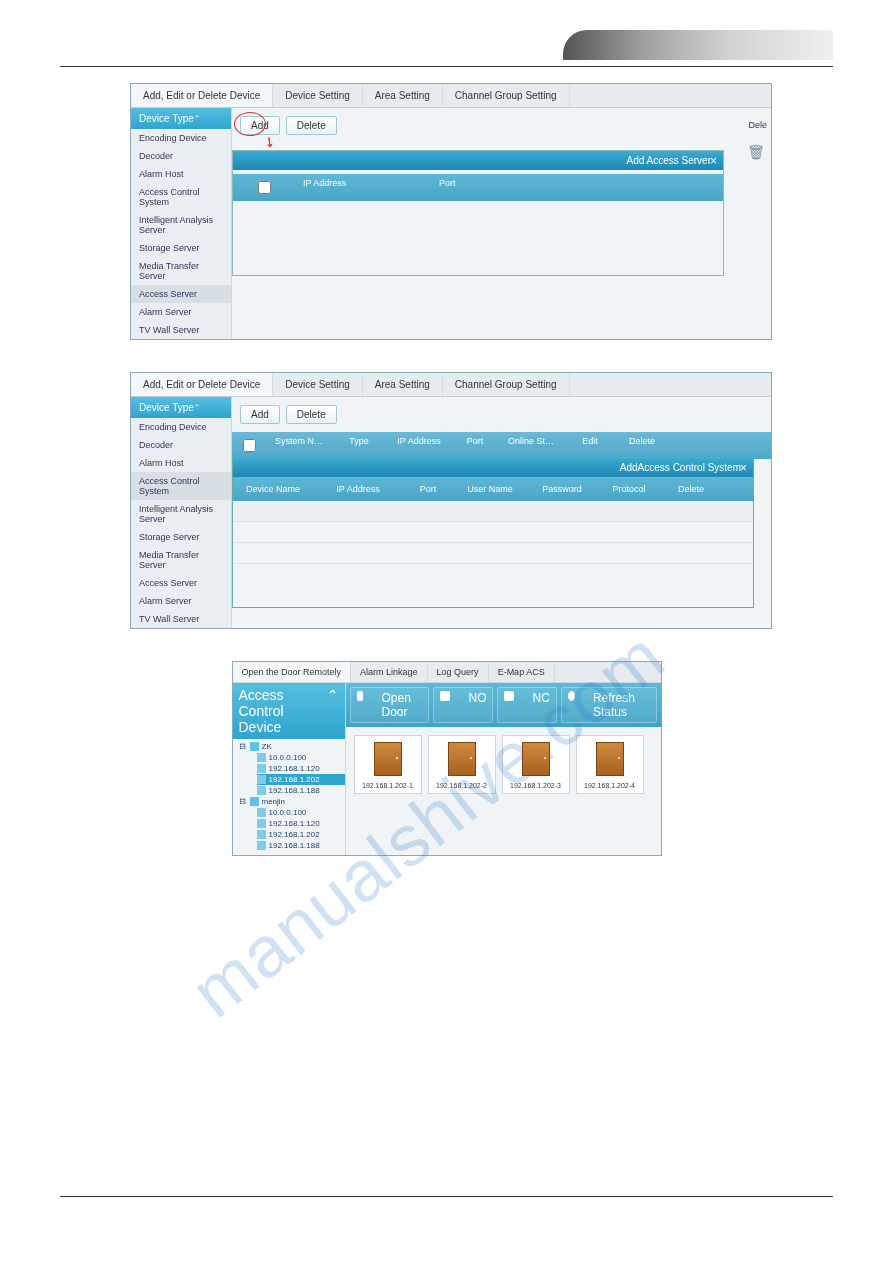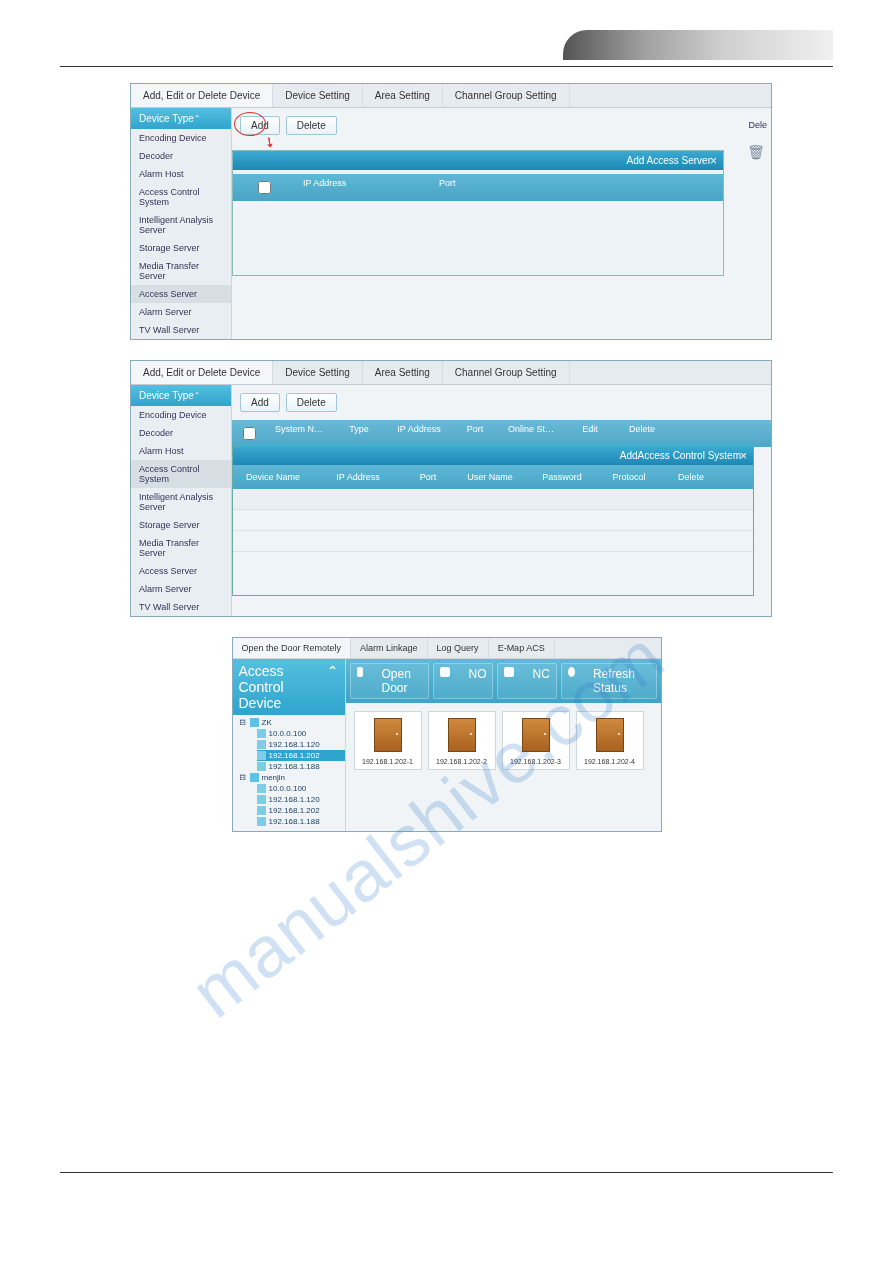--- a/index.html
+++ b/index.html
@@ -1,19 +1,19 @@
 <!DOCTYPE html>
 <html><head>
 <meta charset="utf-8">
 <style>
 html,body{margin:0;padding:0;background:#fff;font-family:Arial,Helvetica,sans-serif;font-size:11px;color:#333}
 .page{width:893px;margin:0 auto;background:#fff}
 .tophdr{height:66px;border-bottom:1px solid #333;margin:0 60px;position:relative}
 .tophdr .strip{position:absolute;right:0;top:30px;height:30px;width:270px;background:linear-gradient(90deg,#545454 0%,#a0a0a0 30%,#d0d0d0 60%,#f0f0f0 100%);border-top-left-radius:24px}
-.section-img{margin:16px auto 20px;border:0.5px solid #8ab;background:#404040}
+.section-img{margin:16px auto 32px;border:0.5px solid #8ab;background:#404040}
 
 
 .s1{width:640px;margin-left:130px}
 .tabs{display:flex;background:#e6ebef;border-bottom:1px solid #c3ccd2;font-size:10px}
 .tab{padding:6px 12px;border-right:1px solid #d5dde2;cursor:pointer}
 .tab.active{background:#f4f7f9}
 .s1-body{display:flex;min-height:182px}
 .sidebar{width:100px;background:#e9eef2;border-right:1px solid #cfd7dd}
 .sidehdr{background:linear-gradient(#55bfe0,#2fa4cd);color:#fff;padding:5px 8px;font-size:10px;display:flex;justify-content:flex-start;align-items:center}
 .sidehdr span.caret{font-size:8px}

